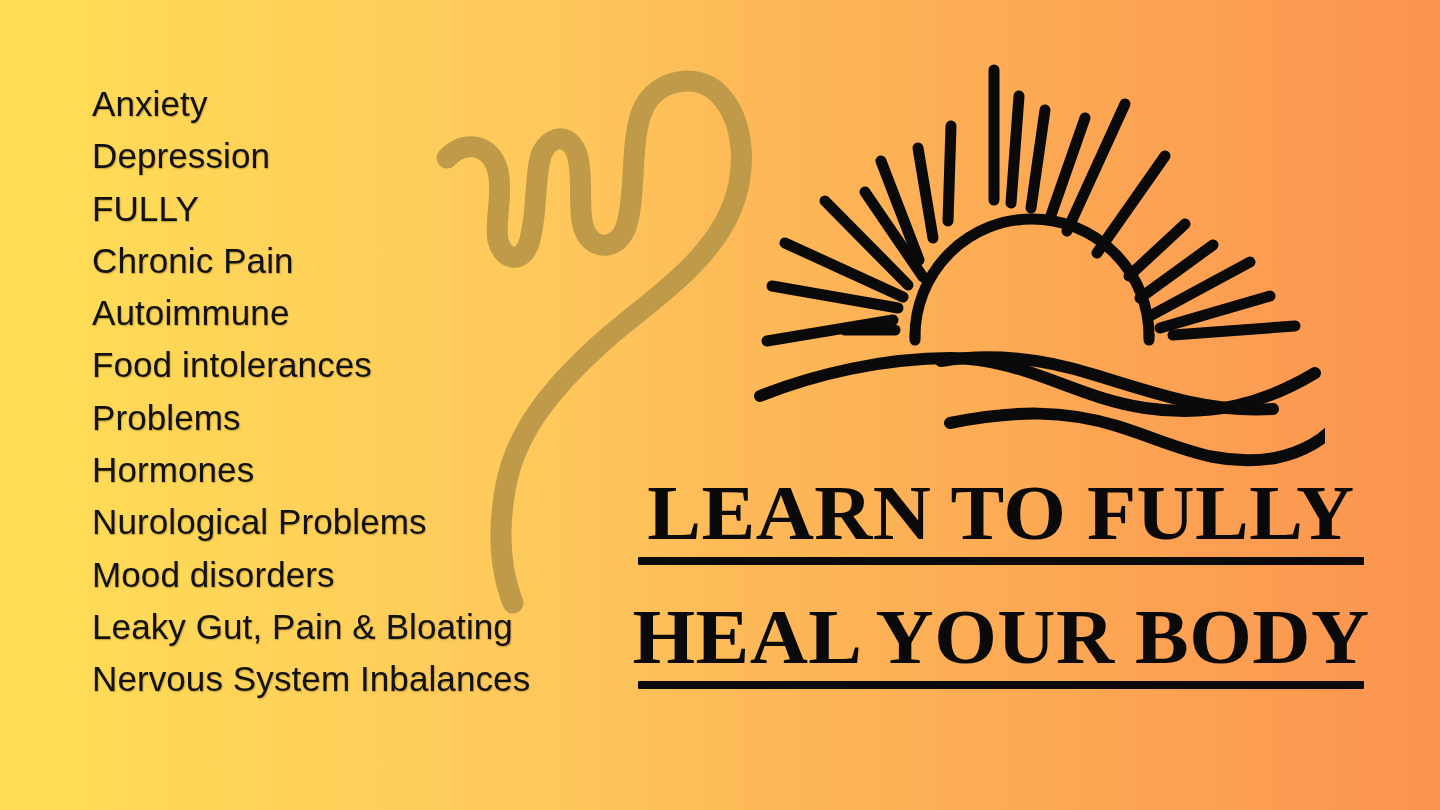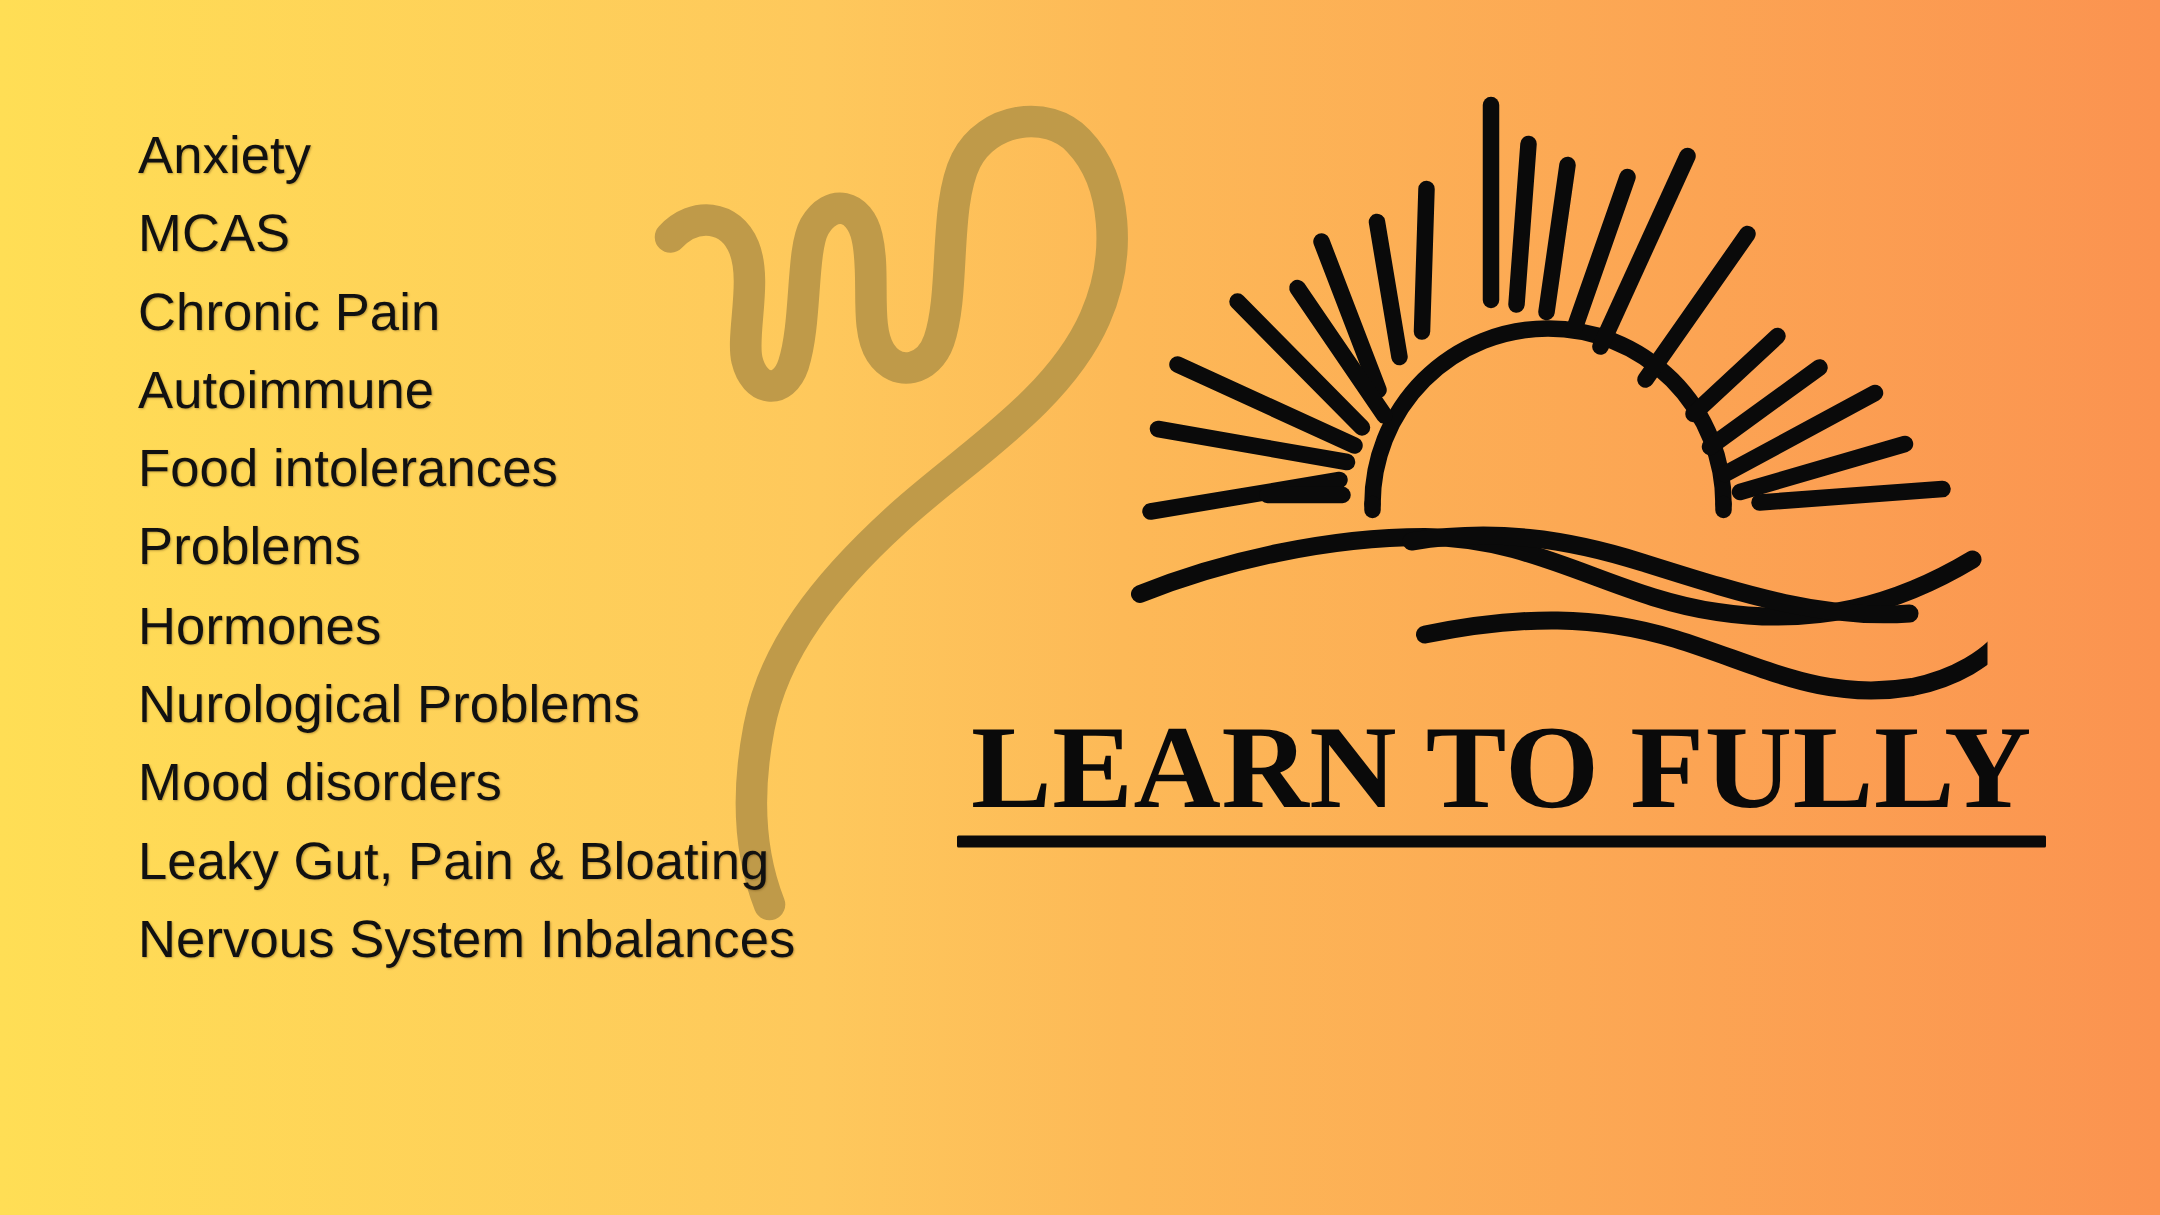--- a/index.html
+++ b/index.html
@@ -153,30 +153,35 @@
                  C 560 394, 580 380, 590 368" stroke-width="12"></path>
         <path d="M 196 308
                  C 250 299, 300 306, 350 322
                  C 420 344, 470 360, 528 356" stroke-width="12" transform="translate(0,-5)"></path>
       </g>
     </svg>
   </div>
 
   <div id="condition-list">
     <div class="condition-item">Anxiety</div>
-    <div class="condition-item">MCAS</div>
+    <div class="condition-item">Depression</div>
+    <div class="condition-item">FULLY</div>
     <div class="condition-item">Chronic Pain</div>
     <div class="condition-item">Autoimmune</div>
     <div class="condition-item">Food intolerances</div>
     <div class="condition-item">Problems</div>
     <div class="condition-item">Hormones</div>
     <div class="condition-item">Nurological Problems</div>
     <div class="condition-item">Mood disorders</div>
     <div class="condition-item">Leaky Gut, Pain &amp; Bloating</div>
     <div class="condition-item">Nervous System Inbalances</div>
   </div>
 
   <div id="headline">
     <div class="headline-line">LEARN TO FULLY</div>
     <div class="headline-rule"></div>
+    <div id="headline-line-2-wrap">
+      <div class="headline-line">HEAL YOUR BODY</div>
+      <div class="headline-rule"></div>
+    </div>
   </div>
 
 </div>
 
 </body></html>

